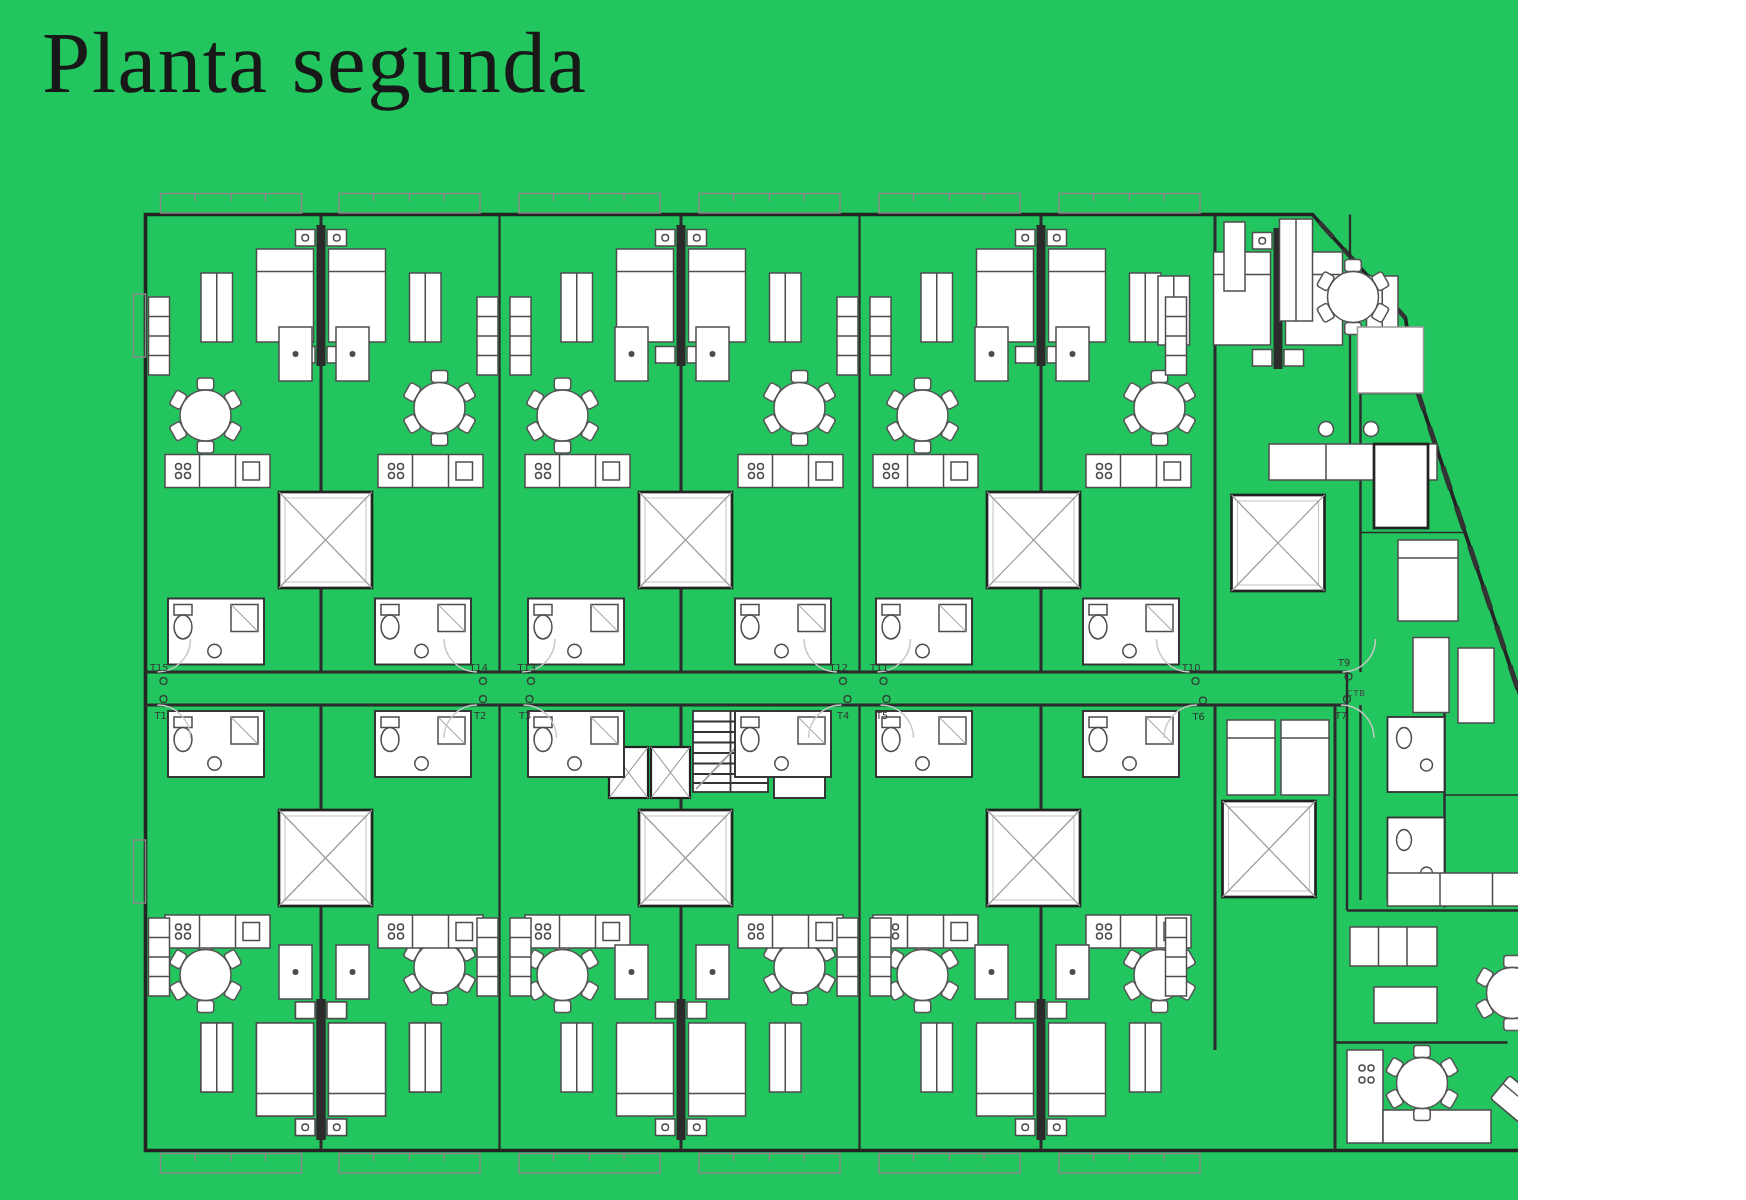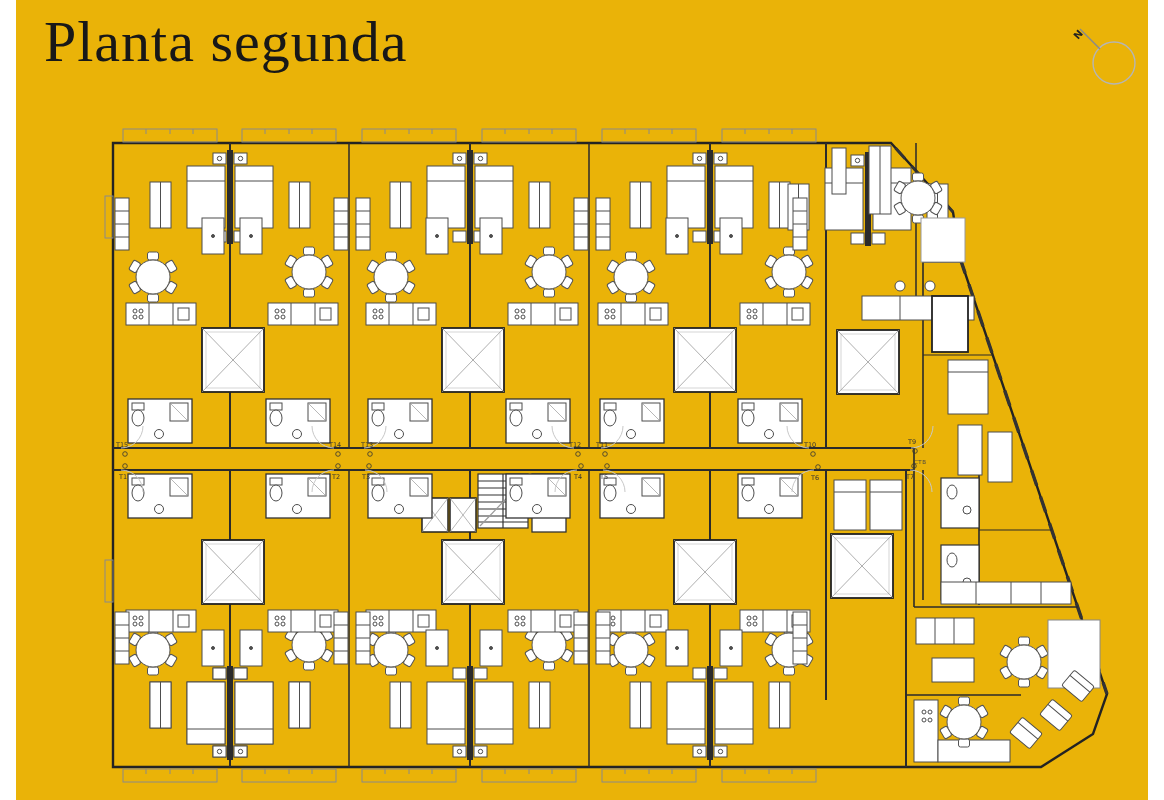--- a/index.html
+++ b/index.html
@@ -1,17 +1,17 @@
 <!DOCTYPE html>
 <html><head>
 <meta charset="utf-8">
 <style>
   html,body{margin:0;padding:0;background:#fff;}
-  .stage{position:relative;width:1132px;height:800px;background:#eab308;overflow:hidden;
-         font-family:"Liberation Sans",sans-serif;margin-left:16px;}
+  .stage{position:relative;width:1012px;height:800px;background:#22c55e;overflow:hidden;
+         font-family:"Liberation Sans",sans-serif;}
   h1.title{position:absolute;left:28px;top:8px;margin:0;font-family:"Liberation Serif",serif;
            font-weight:normal;font-size:58px;letter-spacing:1px;color:#181818;}
   svg text{font-family:"DejaVu Sans",sans-serif;}
   .ulabel{font-size:6.5px;fill:#333;}
   .rlabel{font-size:5.5px;fill:#444;letter-spacing:.5px;}
   .nlabel{font-size:10px;font-weight:bold;fill:#222;}
 </style>
 </head>
 <body>
 

